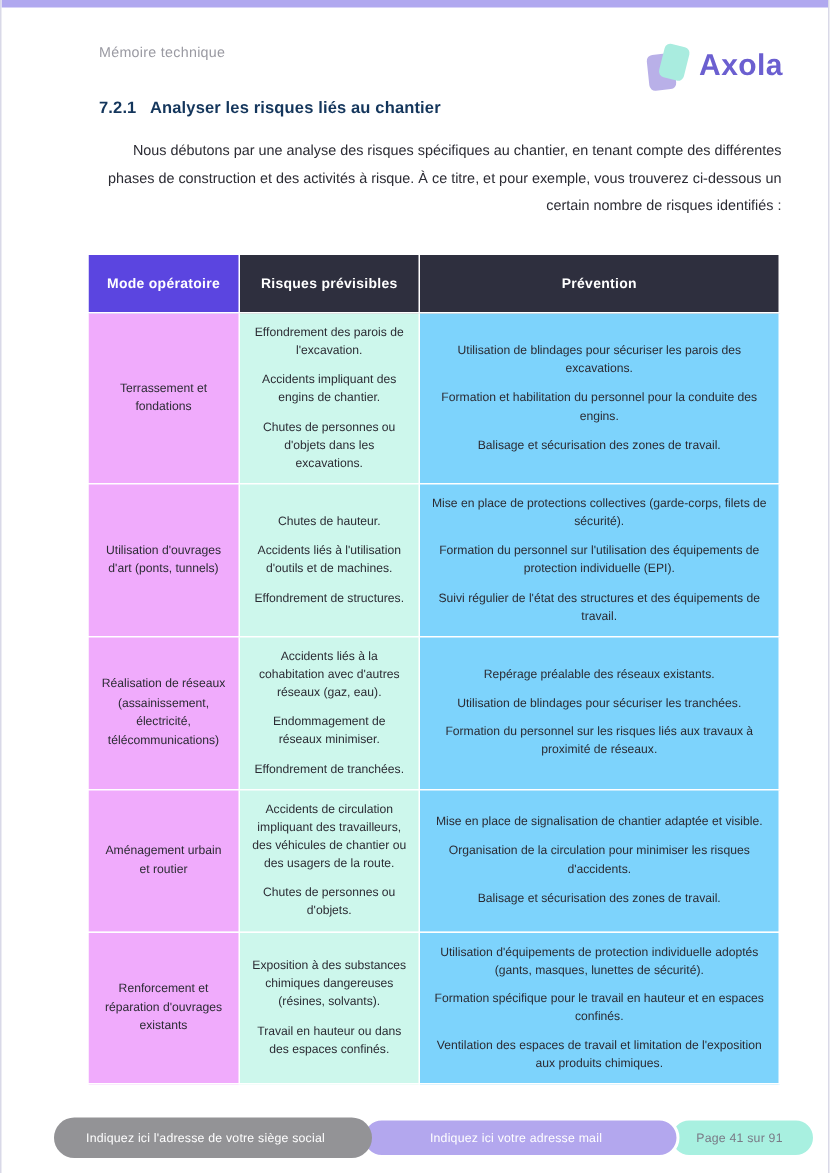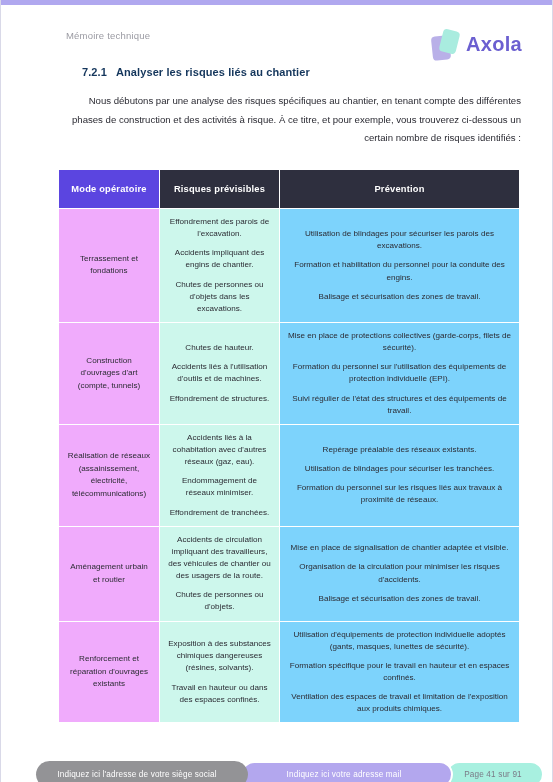--- a/index.html
+++ b/index.html
@@ -93,21 +93,20 @@
 
   
   .heading {
     position: absolute;
     left: 65px;
     top: 66px;
     font-size: 11px;
     font-weight: 700;
     color: #14365c;
     letter-spacing: .1px;
-    margin-left: 16px;
   }
   .heading .num { margin-right: 9px; }
 
   .intro {
     position: absolute;
     left: 65px;
     top: 92px;
     width: 455px;
     font-size: 9.6px;
     line-height: 1.95;
@@ -170,21 +169,21 @@
   td p {
     margin: 0 0 7px 0;
   }
   td p:last-child { margin-bottom: 0; }
 
   
   .footer {
     position: absolute;
     left: 0;
     right: 0;
-    bottom: 0;
+    bottom: 16px;
     height: 34px;
   }
   .pill {
     position: absolute;
     bottom: -6px;
     height: 27px;
     border-radius: 14px;
     display: flex;
     align-items: center;
     justify-content: center;
@@ -267,21 +266,21 @@
             <p>Chutes de personnes ou d'objets dans les excavations.</p>
           </td>
           <td class="cell-prev">
             <p>Utilisation de blindages pour sécuriser les parois des excavations.</p>
             <p>Formation et habilitation du personnel pour la conduite des engins.</p>
             <p>Balisage et sécurisation des zones de travail.</p>
           </td>
         </tr>
         <tr>
           <td class="cell-mode">
-            <p>Construction d'ouvrages d'art (compte, tunnels)</p>
+            <p>Utilisation d'ouvrages d'art (ponts, tunnels)</p>
           </td>
           <td class="cell-risk">
             <p>Chutes de hauteur.</p>
             <p>Accidents liés à l'utilisation d'outils et de machines.</p>
             <p>Effondrement de structures.</p>
           </td>
           <td class="cell-prev">
             <p>Mise en place de protections collectives (garde-corps, filets de sécurité).</p>
             <p>Formation du personnel sur l'utilisation des équipements de protection individuelle (EPI).</p>
             <p>Suivi régulier de l'état des structures et des équipements de travail.</p>

